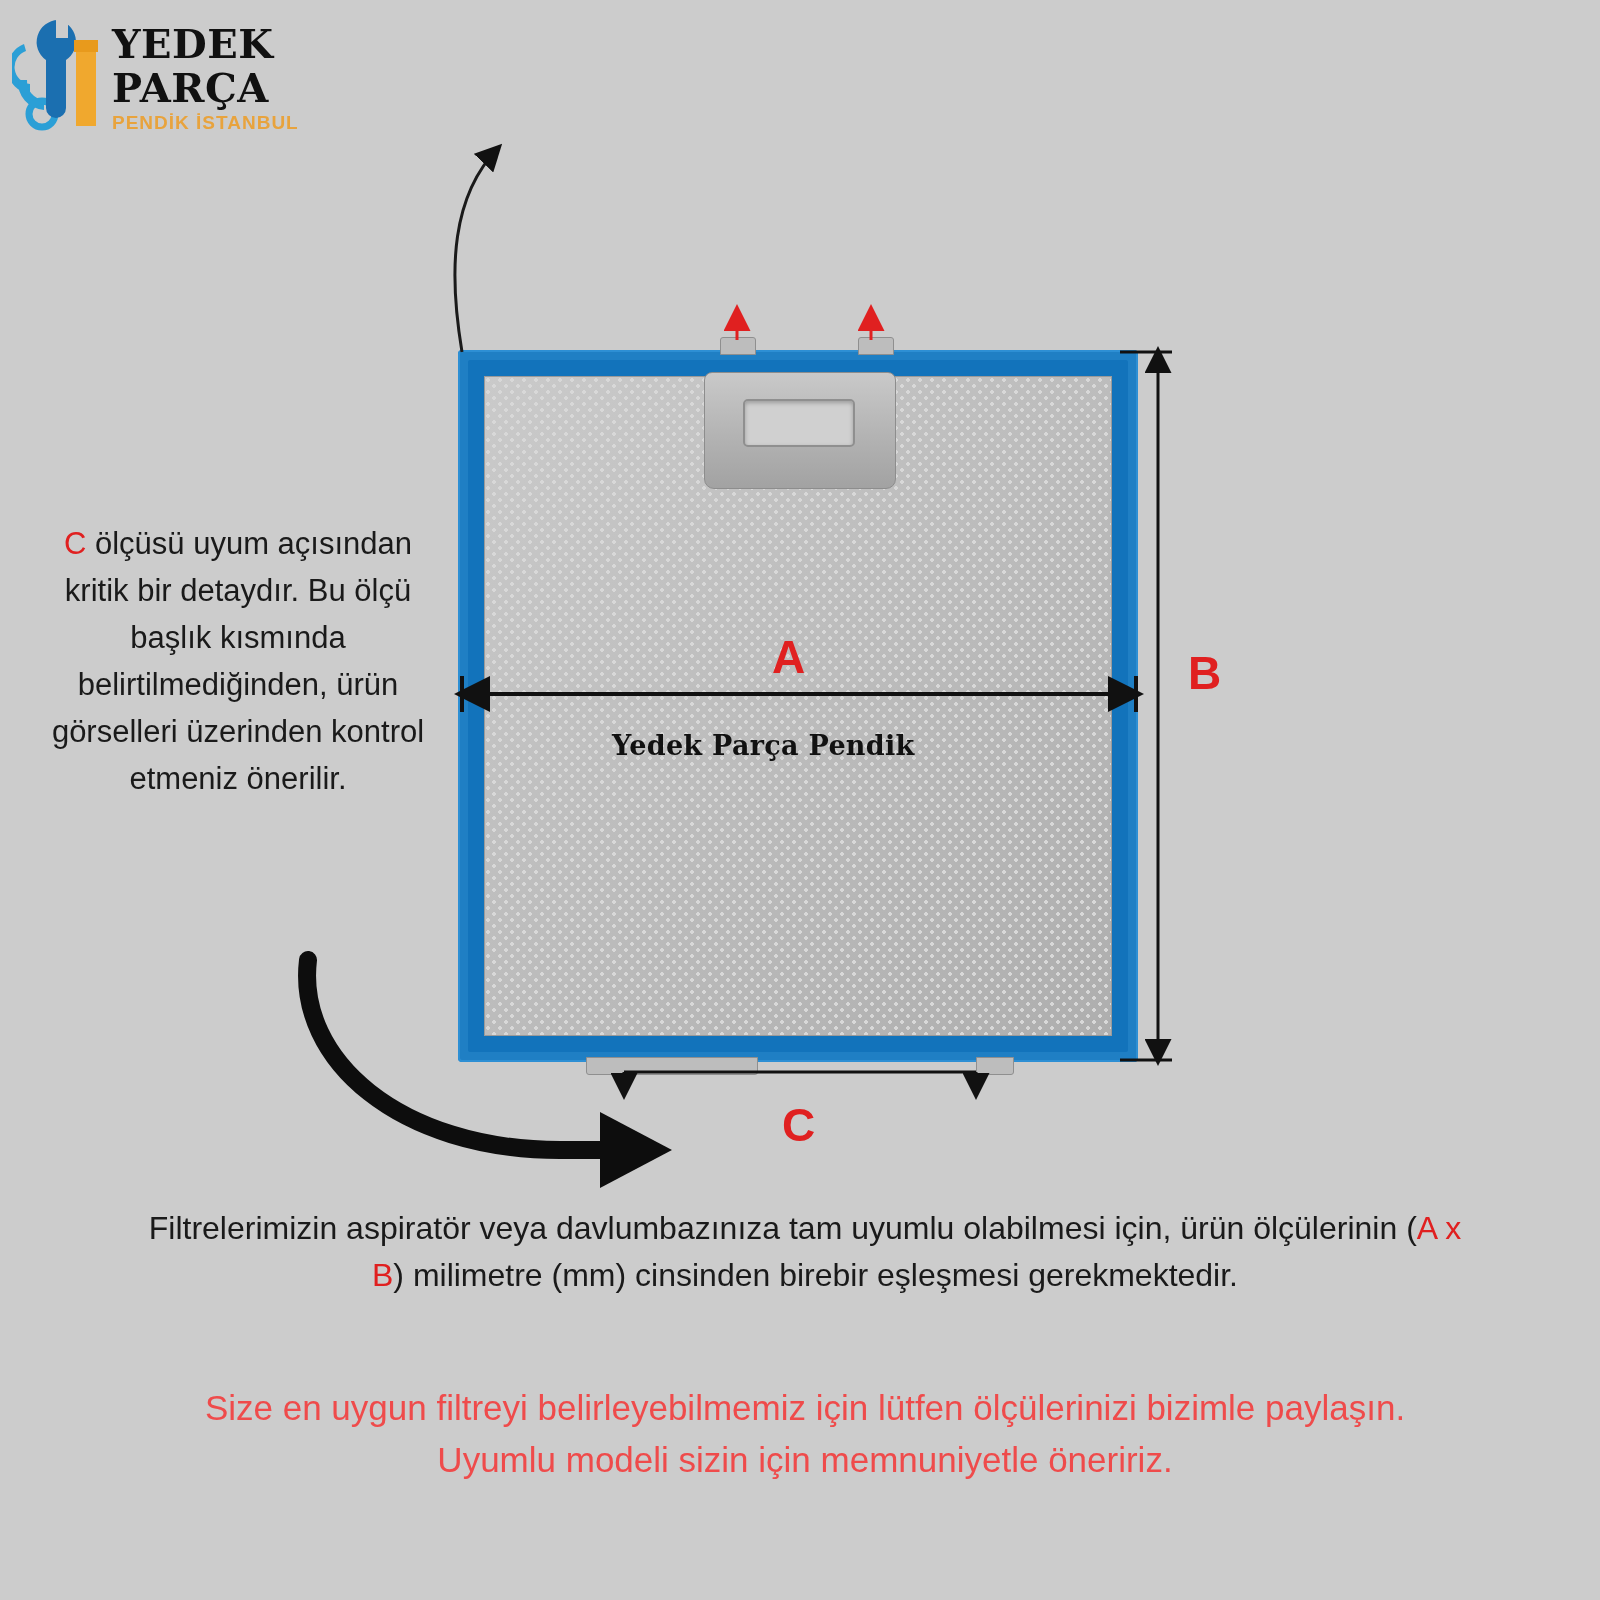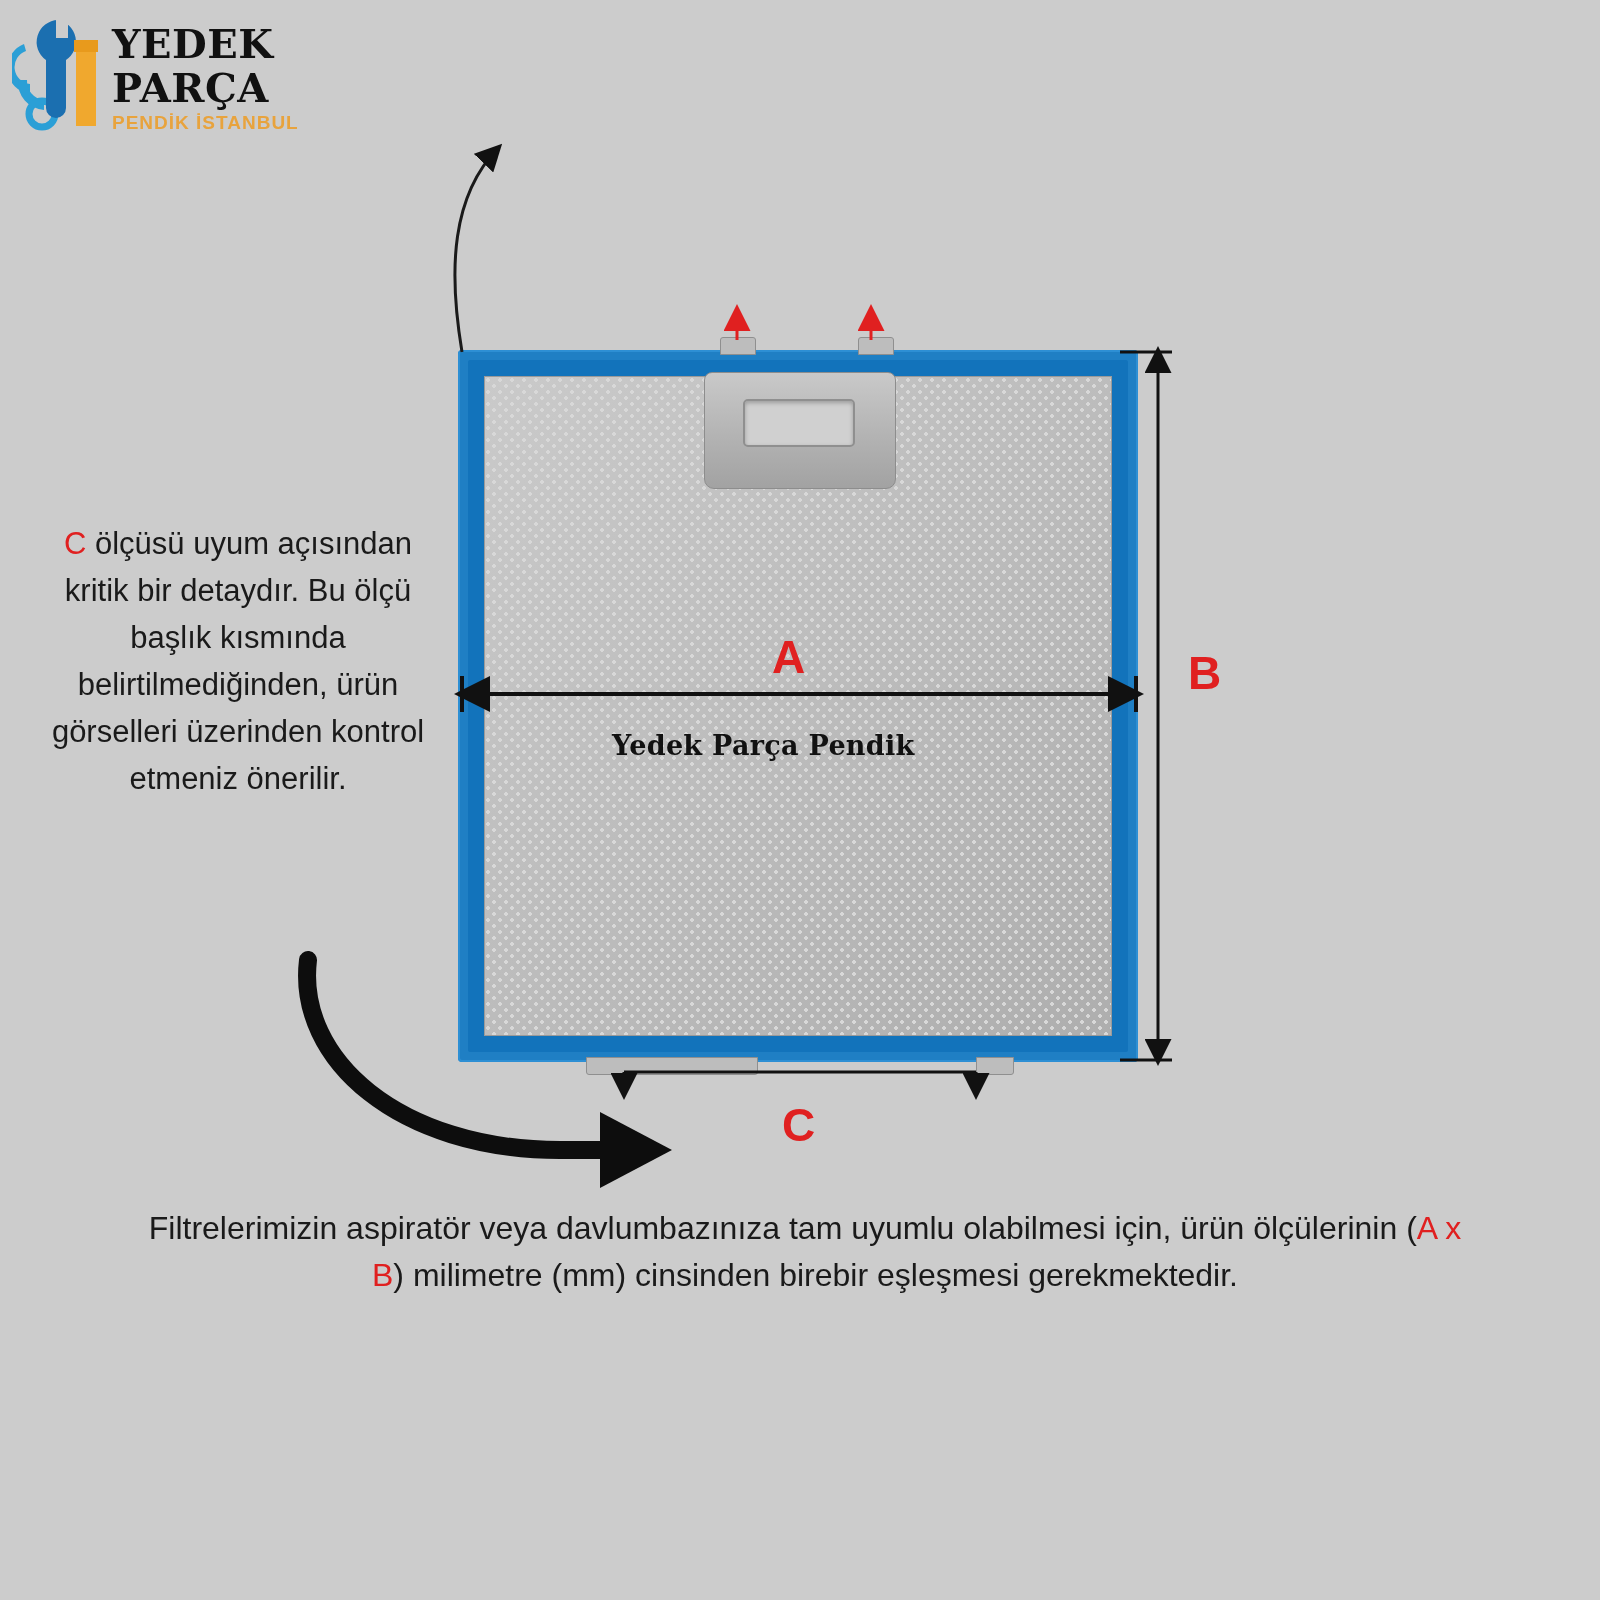--- a/index.html
+++ b/index.html
@@ -324,14 +324,15 @@
     <line x1="976" y1="1072" x2="976" y2="1094" stroke="#111111" stroke-width="3" marker-end="url(#arrHeadBlack)"></line>
 
     <path d="M308,960 C296,1060 400,1150 560,1150 L612,1150" fill="none" stroke="#0d0d0d" stroke-width="18" stroke-linecap="round"></path>
     <path d="M600,1112 L672,1150 L600,1188 z" fill="#0d0d0d"></path>
   </svg>
 
   <div class="bottom-note">
     <span>Filtrelerimizin aspiratör veya davlumbazınıza tam uyumlu olabilmesi için, ürün ölçülerinin (</span><span class="ab">A x B</span><span>) milimetre (mm) cinsinden birebir eşleşmesi gerekmektedir.</span>
   </div>
 
+  <div class="bottom-red">Size en uygun filtreyi belirleyebilmemiz için lütfen ölçülerinizi bizimle paylaşın. Uyumlu modeli sizin için memnuniyetle öneririz.</div>
 
 </div>
 
 </body></html>

